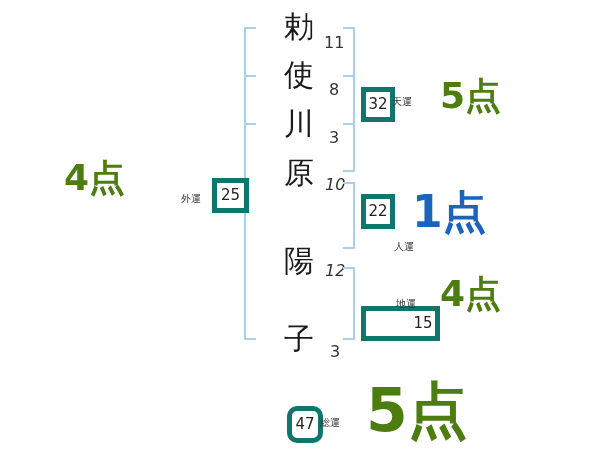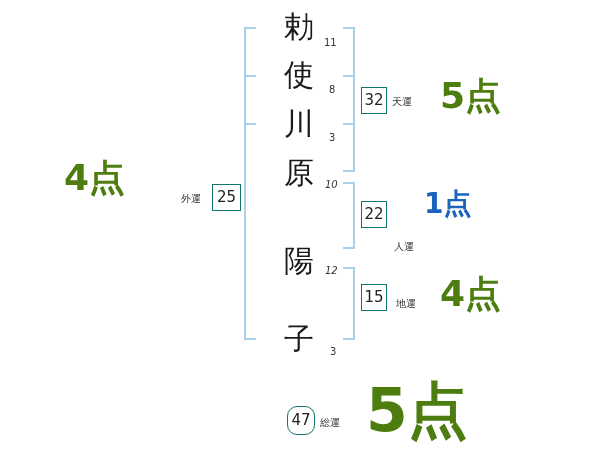--- a/index.html
+++ b/index.html
@@ -1,23 +1,23 @@
 <!DOCTYPE html>
 <html><head>
   <meta charset="utf-8">
   <style>
     html, body { margin:0; padding:0; background:#ffffff; }
     body { width:600px; height:470px; position:relative; overflow:hidden;
            font-family:"DejaVu Sans", sans-serif; color:#222; }
     .kanji { position:absolute; font-size:30px; line-height:34px; color:#1a1a1a;
              width:40px; text-align:center; font-family:"DejaVu Sans", sans-serif; }
-    .stroke { position:absolute; font-size:10px; color:#333; line-height:12px; }
+    .stroke { position:absolute; font-size:16px; color:#333; line-height:12px; }
     .bracket-v { position:absolute; width:2px; background:#a8d0ea; }
     .bracket-h { position:absolute; height:2px; background:#a8d0ea; }
-    .box { position:absolute; border:1px solid #0f766e; background:#fff;
+    .box { position:absolute; border:5px solid #0f766e; background:#fff;
            font-size:15px; line-height:24px; text-align:center; color:#222; }
     .lbl { position:absolute; font-size:10px; color:#333; line-height:12px; }
     .score { position:absolute; font-weight:bold; line-height:1; }
     .red { color:#4d7c0f; }
     .blue { color:#1a64be; }
   </style>
 </head>
 <body>
 
 <div class="kanji" style="left:279px; top:10px;">勅</div>
@@ -63,27 +63,27 @@
 <div>
   <div class="bracket-v" style="left:353px; top:267px; height:73px;"></div>
   <div class="bracket-h" style="left:343px; top:267px; width:12px;"></div>
   <div class="bracket-h" style="left:343px; top:338px; width:12px;"></div>
 </div>
 
 <div class="box" style="left:361px; top:87px; width:24px; height:25px;">32</div>
 <div class="lbl" style="left:392px; top:96px;">天運</div>
 <div class="score red" style="left:440px; top:78px; font-size:36px;">5点</div>
 
-<div class="box" style="left:361px; top:201px; width:24px; height:25px;">22</div>
+<div class="box" style="left:361px; top:194px; width:24px; height:25px;">22</div>
 <div class="lbl" style="left:394px; top:213px;margin-top:28px;">人運</div>
-<div class="score blue" style="left:424px; top:190px; font-size:28px;">1点</div>
+<div class="score blue" style="left:412px; top:190px; font-size:44px;">1点</div>
 
-<div class="box" style="left:361px; top:284px; width:24px; height:25px;">15</div>
+<div class="box" style="left:361px; top:306px; width:24px; height:25px;padding-left:45px;">15</div>
 <div class="lbl" style="left:396px; top:298px;">地運</div>
 <div class="score red" style="left:440px; top:276px; font-size:36px;">4点</div>
 
 <div class="lbl" style="left:181px; top:181px;margin-top:12px;">外運</div>
-<div class="box" style="left:212px; top:184px; width:27px; height:25px;">25</div>
+<div class="box" style="left:212px; top:178px; width:27px; height:25px;">25</div>
 <div class="score red" style="left:64px; top:160px; font-size:36px;">4点</div>
 
 <div class="box" style="left:287px; top:406px; width:26px; height:27px; line-height:27px;border-radius:10px;">47</div>
 <div class="lbl" style="left:320px; top:417px;">総運</div>
 <div class="score red" style="left:366px; top:380px; font-size:60px;">5点</div>
 
 </body></html>

